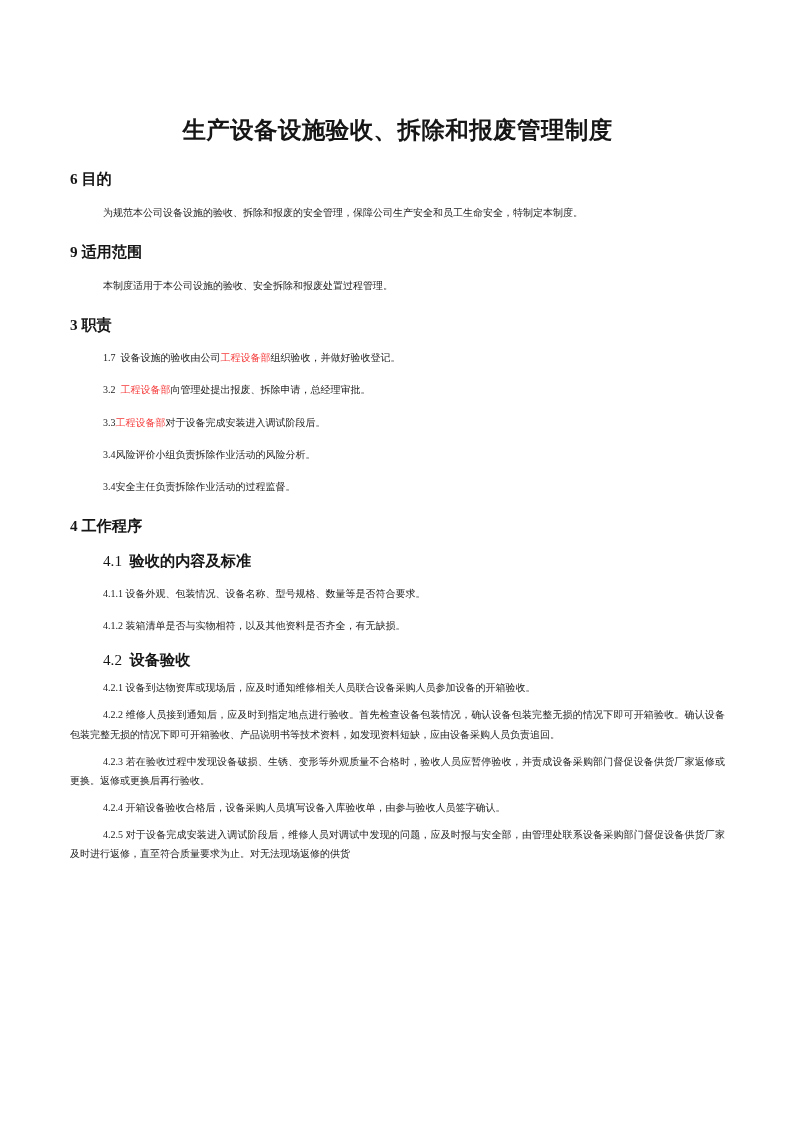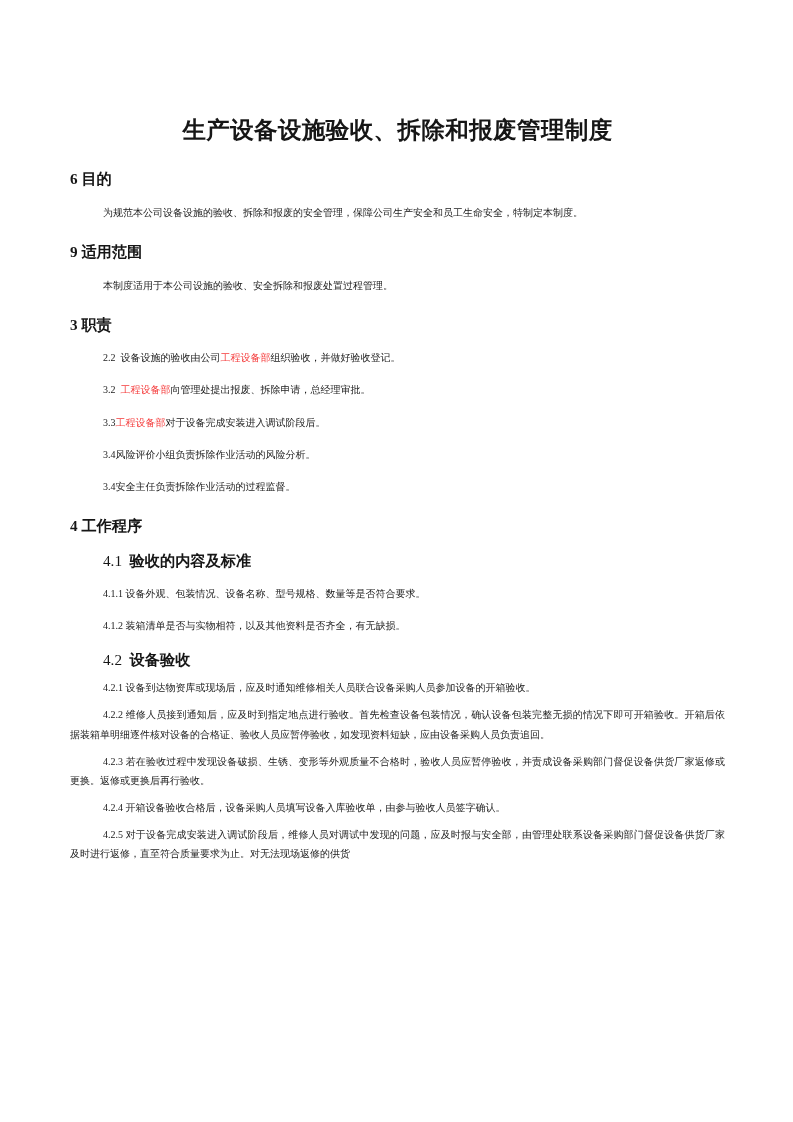--- a/index.html
+++ b/index.html
@@ -90,39 +90,39 @@
     <h1 class="doc-title">生产设备设施验收、拆除和报废管理制度</h1>
 
     <h2 class="h1">6 目的</h2>
     <p class="para">为规范本公司设备设施的验收、拆除和报废的安全管理，保障公司生产安全和员工生命安全，特制定本制度。</p>
 
     <h2 class="h1 tight">9 适用范围</h2>
     <p class="para">本制度适用于本公司设施的验收、安全拆除和报废处置过程管理。</p>
 
     <h2 class="h1 tight">3 职责</h2>
 
-    <p class="para"><span class="nb">2.2</span><span class="nb">  </span><span>设备设施的验收由公司</span><span class="hl">工程设备部</span><span>组织验收，并做好验收登记。</span></p>
+    <p class="para"><span class="nb">1.7</span><span class="nb">  </span><span>设备设施的验收由公司</span><span class="hl">工程设备部</span><span>组织验收，并做好验收登记。</span></p>
 
     <p class="para"><span class="nb">3.2</span><span class="nb">  </span><span></span><span class="hl">工程设备部</span><span>向管理处提出报废、拆除申请，总经理审批。</span></p>
 
     <p class="para"><span class="nb">3.3</span><span class="nb"></span><span></span><span class="hl">工程设备部</span><span>对于设备完成安装进入调试阶段后。</span></p>
 
     <p class="para"><span class="nb">3.4</span><span class="nb"></span><span>风险评价小组负责拆除作业活动的风险分析。</span><span class="hl"></span><span></span></p>
 
     <p class="para"><span class="nb">3.4</span><span class="nb"></span><span>安全主任负责拆除作业活动的过程监督。</span><span class="hl"></span><span></span></p>
 
     <h2 class="h1 tight">4 工作程序</h2>
 
     <h3 class="h2"><span class="num">4.1</span><span class="num">  </span><span class="txt">验收的内容及标准</span></h3>
 
     <p class="para">4.1.1 设备外观、包装情况、设备名称、型号规格、数量等是否符合要求。</p>
     <p class="para">4.1.2 装箱清单是否与实物相符，以及其他资料是否齐全，有无缺损。</p>
 
     <h3 class="h2"><span class="num">4.2</span><span class="num">  </span><span class="txt">设备验收</span></h3>
 
     <p class="para tiny-gap">4.2.1 设备到达物资库或现场后，应及时通知维修相关人员联合设备采购人员参加设备的开箱验收。</p>
-    <p class="para tiny-gap">4.2.2 维修人员接到通知后，应及时到指定地点进行验收。首先检查设备包装情况，确认设备包装完整无损的情况下即可开箱验收。开箱后依据装箱单明细逐件核对设备的合格证、验收人员应暂停验收，如发现资料短缺，应由设备采购人员负责追回。</p>
+    <p class="para tiny-gap">4.2.2 维修人员接到通知后，应及时到指定地点进行验收。首先检查设备包装情况，确认设备包装完整无损的情况下即可开箱验收。确认设备包装完整无损的情况下即可开箱验收、产品说明书等技术资料，如发现资料短缺，应由设备采购人员负责追回。</p>
     <p class="para tiny-gap">4.2.3 若在验收过程中发现设备破损、生锈、变形等外观质量不合格时，验收人员应暂停验收，并责成设备采购部门督促设备供货厂家返修或更换。返修或更换后再行验收。</p>
     <p class="para tiny-gap">4.2.4 开箱设备验收合格后，设备采购人员填写设备入库验收单，由参与验收人员签字确认。</p>
     <p class="para tiny-gap">4.2.5 对于设备完成安装进入调试阶段后，维修人员对调试中发现的问题，应及时报与安全部，由管理处联系设备采购部门督促设备供货厂家及时进行返修，直至符合质量要求为止。对无法现场返修的供货</p>
 
   </div>
 </div>
 
 </body></html>

